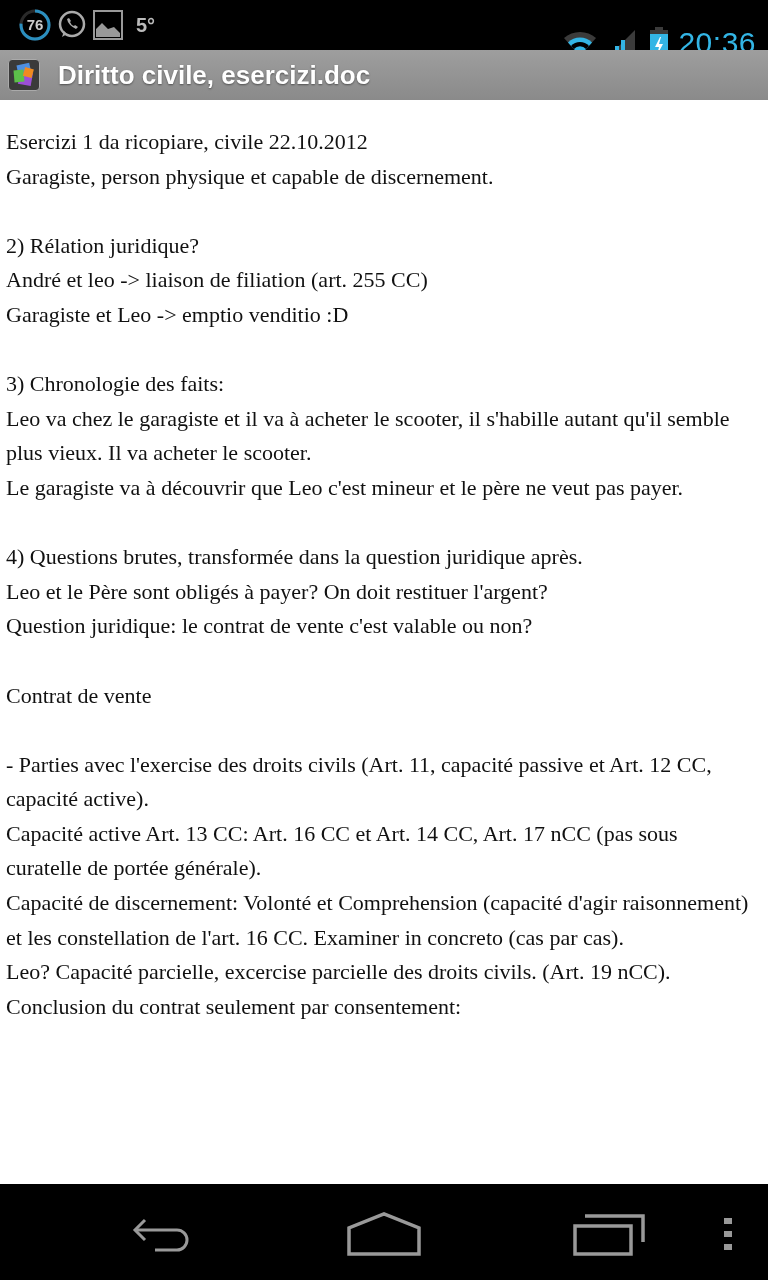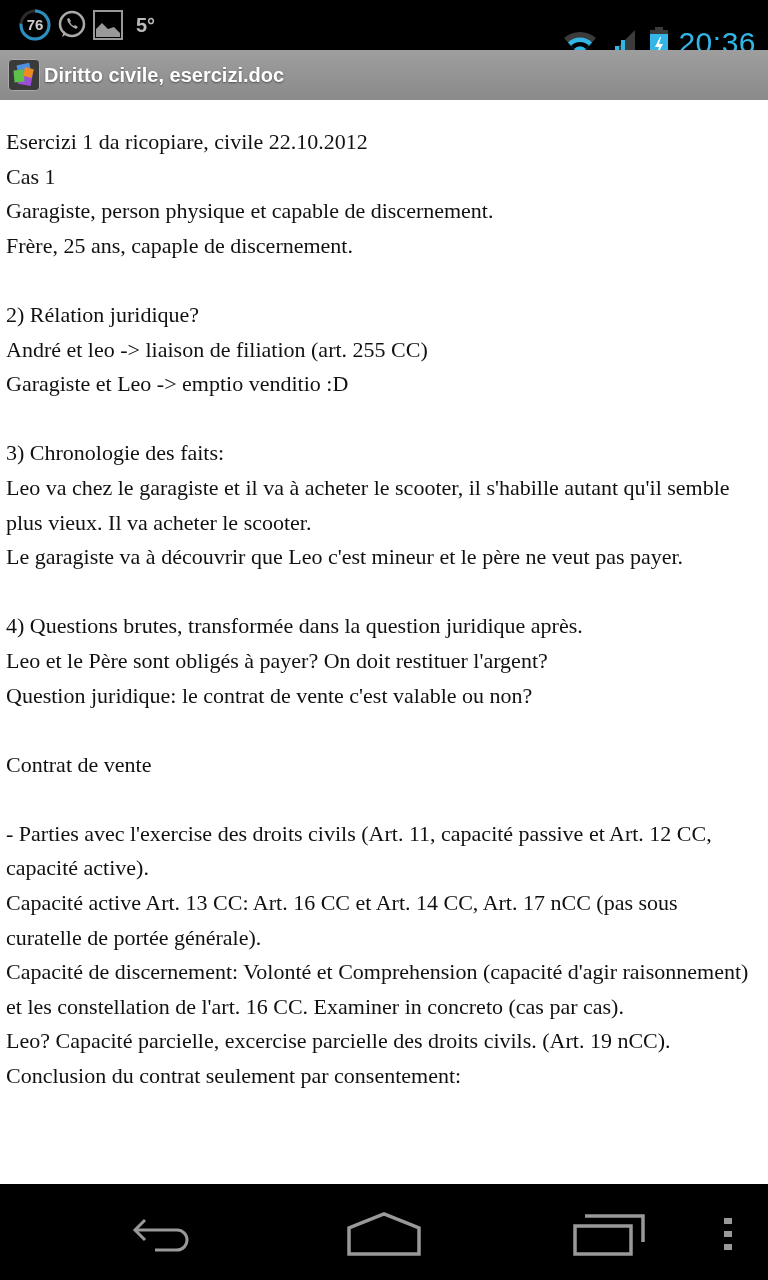--- a/index.html
+++ b/index.html
@@ -5,21 +5,21 @@
   html, body { margin:0; padding:0; }
   body { width:768px; height:1280px; overflow:hidden; background:#000; position:relative; font-family:"DejaVu Sans", sans-serif; }
   .statusbar { position:absolute; top:0; left:0; width:768px; height:50px; background:#000; }
   .sb-left { position:absolute; left:18px; top:8px; height:34px; display:flex; align-items:center; gap:4px; }
   .sb-right { position:absolute; right:12px; top:6px; height:38px; display:flex; align-items:center; gap:8px;margin-top:18px; }
   .clock { color:#33b5e5; font-family:"Liberation Sans", sans-serif; font-size:30px; letter-spacing:0.5px; }
   .temp { color:#bbb; font-family:"Liberation Sans", sans-serif; font-size:20px; font-weight:bold; margin-left:8px; }
   .titlebar { position:absolute; top:50px; left:0; width:768px; height:50px;
     background:linear-gradient(#9e9e9e,#8a8a8a); display:flex; align-items:center; }
   .app-icon { margin-left:8px; width:32px; height:32px; border-radius:4px; background:#3a3a3a; border:1px solid #aaa; box-sizing:border-box; position:relative; overflow:hidden; }
-  .title { margin-left:4px; color:#fff; font-family:"Liberation Sans", sans-serif; font-weight:bold; font-size:20px; text-shadow:0 1px 2px rgba(0,0,0,0.45); }
+  .title { margin-left:18px; color:#fff; font-family:"Liberation Sans", sans-serif; font-weight:bold; font-size:26px; text-shadow:0 1px 2px rgba(0,0,0,0.45); }
   .doc { position:absolute; top:100px; left:0; width:768px; height:1084px; background:#fff; overflow:hidden; }
   .doc-inner { padding:25px 19px 0 6px; font-family:"Liberation Serif", serif; font-size:22px; line-height:34.6px; color:#111; }
   .doc-inner p { margin:0; white-space:normal; min-height:34.6px; }
   .navbar { position:absolute; top:1184px; left:0; width:768px; height:96px; background:#000; }
   .nav-btn { position:absolute; top:20px; width:110px; height:60px; display:flex; align-items:center; justify-content:center; }
 </style>
 </head>
 <body>
 
 <div class="statusbar">
@@ -83,23 +83,21 @@
       <rect x="5" y="10" width="10" height="12" fill="#5cc04a" transform="rotate(-5 10 16)"></rect>
       <rect x="15" y="8" width="9" height="9" fill="#f08a20" transform="rotate(15 19 12)"></rect>
     </svg>
   </span>
   <span class="title">Diritto civile, esercizi.doc</span>
 </div>
 
 <div class="doc">
   <div class="doc-inner" id="doc-lines">
       <p>Esercizi 1 da ricopiare, civile 22.10.2012</p>
-      <p>Cas 1</p>
       <p>Garagiste, person physique et capable de discernement.</p>
-      <p>Frère, 25 ans, capaple de discernement.</p>
       <p></p>
       <p>2) Rélation juridique?</p>
       <p>André et leo -&gt; liaison de filiation (art. 255 CC)</p>
       <p>Garagiste et Leo -&gt; emptio venditio :D</p>
       <p></p>
       <p>3) Chronologie des faits:</p>
       <p>Leo va chez le garagiste et il va à acheter le scooter, il s'habille autant qu'il semble plus vieux. Il va acheter le scooter.</p>
       <p>Le garagiste va à découvrir que Leo c'est mineur et le père ne veut pas payer.</p>
       <p></p>
       <p>4) Questions brutes, transformée dans la question juridique après.</p>

